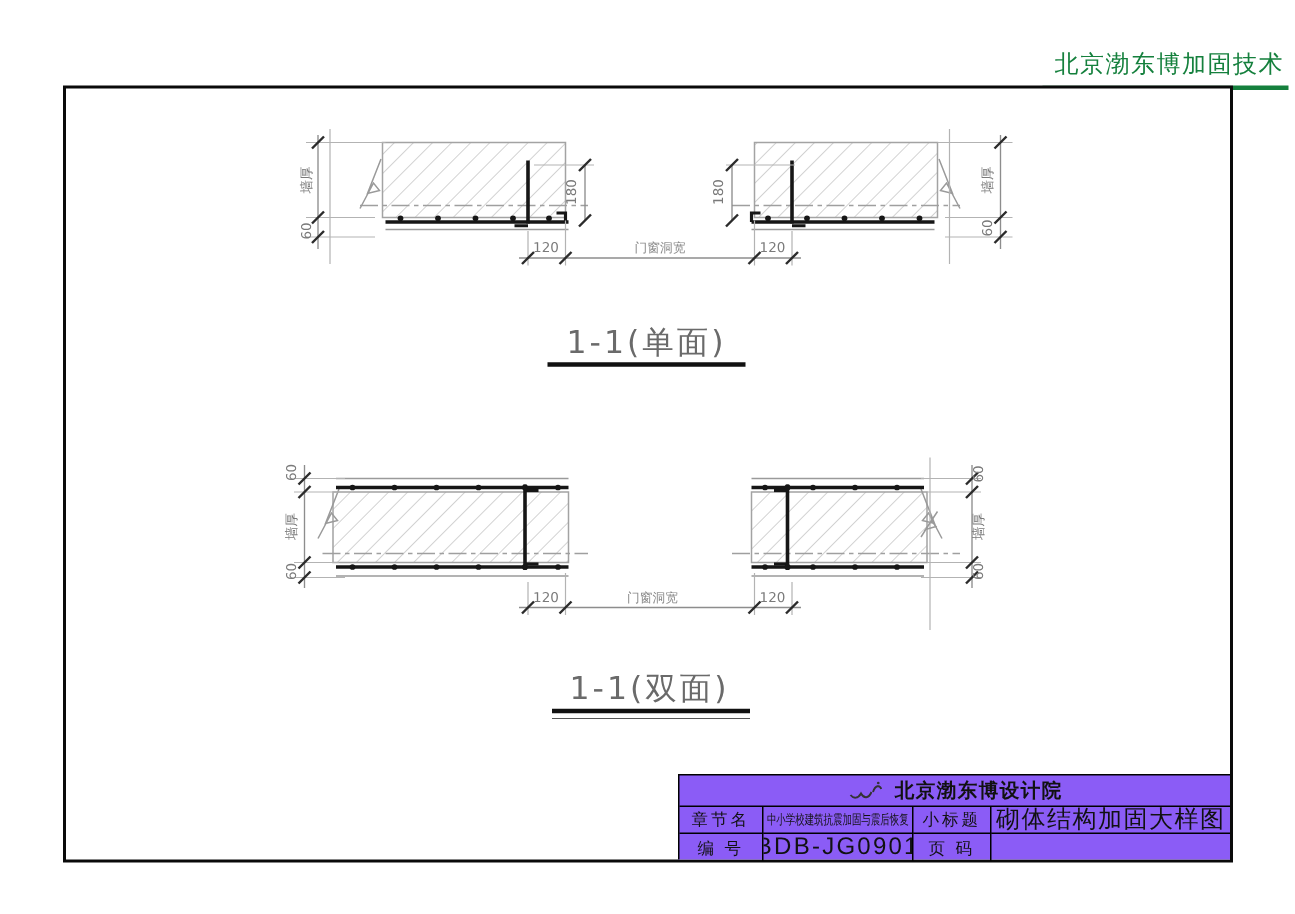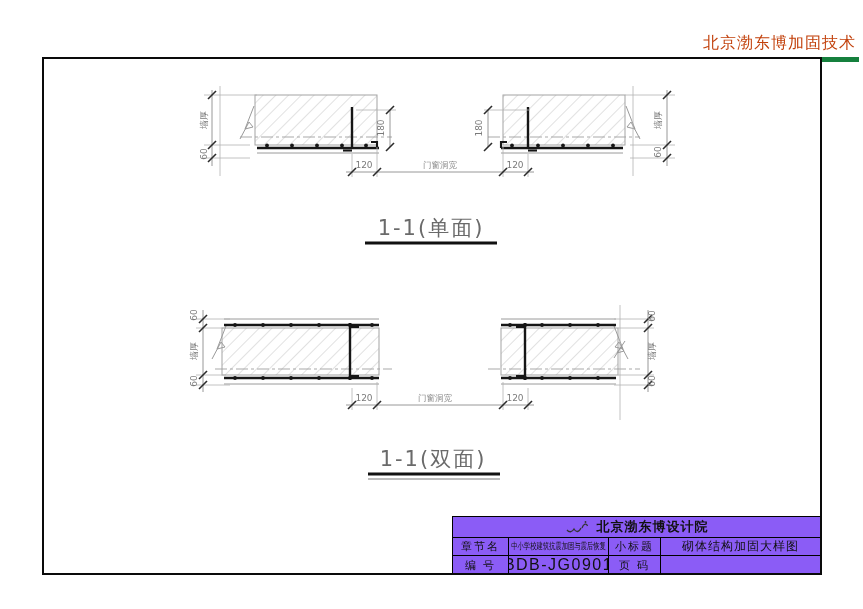--- a/index.html
+++ b/index.html
@@ -3,22 +3,22 @@
 <meta charset="utf-8">
 <style>
   html,body{margin:0;padding:0;}
   body{
     width:863px;height:609px;background:#ffffff;position:relative;overflow:hidden;
     font-family:"Liberation Sans","DejaVu Sans",sans-serif;color:#1a1a1a;
   }
   .header-company{
     position:absolute;top:33px;right:4px;
     font-family:"Liberation Serif","DejaVu Serif",serif;
-    font-size:16px;letter-spacing:1px;color:#c2410c;
-    border-bottom:5px solid #15803d;padding:0 3px 3px 8px;
+    font-size:16px;letter-spacing:1px;color:#15803d;
+    border-bottom:3px solid #15803d;padding:0 3px 3px 8px;
   }
   .frame{
     position:absolute;left:42px;top:57px;width:776px;height:514px;
     border:2px solid #0a0a0a;background:#ffffff;
   }
   svg.drawing{position:absolute;left:0;top:0;display:block;}
 
   
   .thin{stroke:#9a9a9a;stroke-width:1;fill:none;}
   .wall{fill:url(#hatch);stroke:#a3a3a3;stroke-width:1;}
@@ -40,21 +40,21 @@
     border-top:1px solid #000;border-left:1px solid #000;box-sizing:border-box;
     background:#8b5cf6;font-size:11px;color:#111;
   }
   .tb-top{height:20px;border-bottom:1px solid #000;display:flex;align-items:center;justify-content:center;gap:6px;}
   .tb-institute{font-family:"Liberation Serif","DejaVu Serif",serif;font-weight:bold;font-size:13px;color:#111;letter-spacing:1px;}
   .tb-grid{display:grid;grid-template-columns:56px 100px 52px 1fr;grid-template-rows:18px 18px;}
   .tb-cell{display:flex;align-items:center;justify-content:center;overflow:hidden;white-space:nowrap;}
   .bR{border-right:1px solid #000;}
   .bB{border-bottom:1px solid #000;}
   .tb-label{letter-spacing:2px;font-size:11px;}
-  .tb-value-big{font-size:12px;letter-spacing:1px;}
+  .tb-value-big{font-size:16px;letter-spacing:1px;}
   .tb-num{font-size:16px;letter-spacing:1.5px;}
   .squeeze{display:inline-block;transform:scaleX(0.7);transform-origin:50% 50%;font-size:9px;letter-spacing:0;}
   .logo-svg{display:block;}
 </style>
 </head>
 <body>
 
 <div class="sheet">
 
   <div class="header-company">

